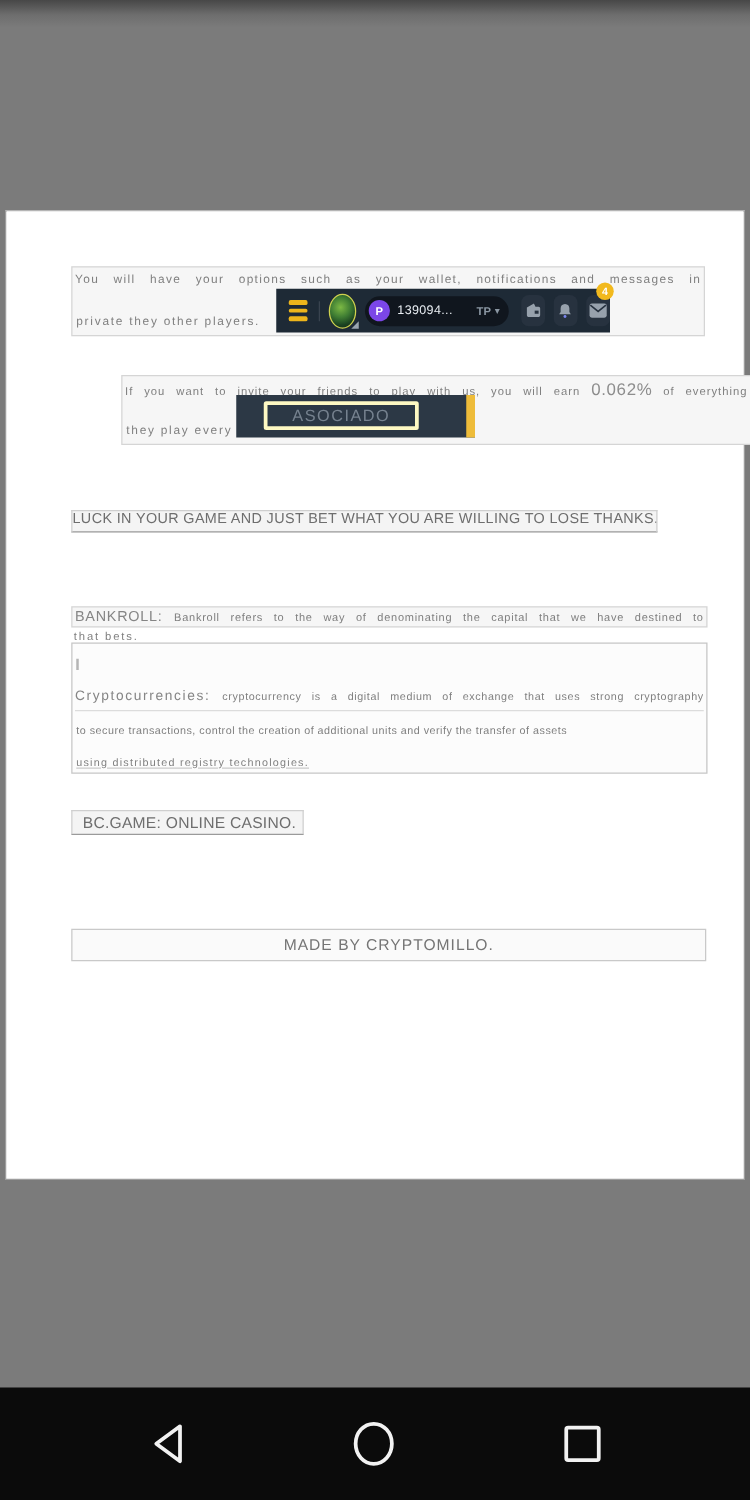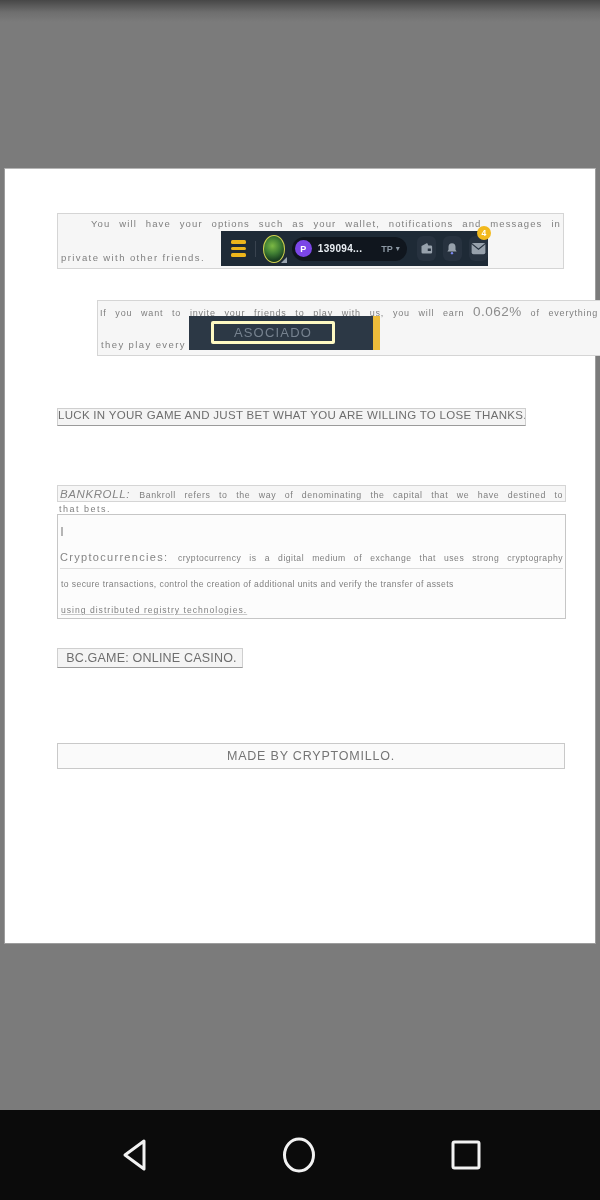--- a/index.html
+++ b/index.html
@@ -10,21 +10,21 @@
                background:linear-gradient(#474747,#6e6e6e 55%,#7b7b7b); }
 
   
   .page { position:absolute; left:4px; top:168px; width:592px; height:776px;
           background:#ffffff; border:1px solid #9d9d9d; border-top-color:#b5b5b5; }
 
   .txt { color:#7f7f7f; }
   .box { background:#f6f6f6; border:1px solid #d5d5d5; position:absolute; }
   .jline { white-space:nowrap; overflow:hidden; text-align:justify; text-align-last:justify; }
 
-  .para1 { left:52px; top:44px; width:507px; height:56px;padding-left:31px; }
+  .para1 { left:52px; top:44px; width:507px; height:56px; }
   .para1 .l1 { font-size:9.5px; letter-spacing:1.1px; padding:4px 2px 0 2px; }
   .para1 .l2 { position:absolute; left:3px; bottom:5px; font-size:9.5px; letter-spacing:1.4px; }
 
   .para2 { left:52px; top:131px; width:504px; height:56px;margin-left:40px; }
   .para2 .l1 { font-size:9px; letter-spacing:0.8px; padding:3px 2px 0 2px; }
   .para2 .l2 { position:absolute; left:3px; bottom:5px; font-size:9.5px; letter-spacing:1.4px; }
   .bignum { font-size:13.5px; color:#8d8d8d; letter-spacing:0.5px; }
 
   
   .navbar { position:absolute; left:216px; top:62px; width:267px; height:35px;
@@ -35,21 +35,21 @@
   .nav-divider { width:1px; height:16px; background:#39434f; margin:0 7px 0 9px; }
   .avatar { position:relative; width:28px; height:28px; border-radius:50%;
             border:1.5px solid #cfd24f;
             background:radial-gradient(circle at 42% 38%, #7cb944 0%, #3f7d33 40%, #1c4422 70%, #0d2114 100%); }
   .avatar .caret { position:absolute; right:-3px; bottom:-1px; width:0; height:0;
                    border-left:6px solid transparent; border-bottom:6px solid #9aa5b0; }
   .pill { display:flex; align-items:center; height:24px; margin-left:7px; padding:0 7px 0 3px;
           background:#10161e; border-radius:12px; }
   .coin { width:17px; height:17px; border-radius:50%; background:#7b46e8; color:#fff;
           font-size:9px; font-weight:bold; display:flex; align-items:center; justify-content:center; }
-  .amount { color:#e9eef3; font-size:10px; font-weight:bold; letter-spacing:0.3px; margin-left:6px; }
+  .amount { color:#e9eef3; font-size:10px; font-weight:normal; letter-spacing:0.3px; margin-left:6px; }
   .cur { color:#8b97a3; font-size:9px; font-weight:bold; margin-left:19px; }
   .cur-caret { color:#8b97a3; font-size:8px; margin-left:3px; }
   .nav-btn { position:relative; width:25px; height:25px; border-radius:6px; background:#27323f;
              display:flex; align-items:center; justify-content:center; margin-left:7px; }
   .nav-btn svg { display:block; }
   .badge { position:absolute; right:-3px; top:-10px; width:14px; height:14px; border-radius:50%;
            background:#f2b91d; color:#fff; font-size:8.5px; font-weight:bold;
            display:flex; align-items:center; justify-content:center; }
 
   
@@ -59,21 +59,21 @@
              letter-spacing:1.2px; display:flex; align-items:center; justify-content:center; }
   .aso-strip { position:absolute; right:0; top:0; width:7px; height:34px; background:#eebc3a; }
 
   .heading { background:#f4f4f4; border:1px solid #cfcfcf; border-bottom-color:#9a9a9a;
              color:#6e6e6e; position:absolute;text-align:center; }
   .luck { left:52px; top:239px; width:469px; height:18px; font-size:11.5px; letter-spacing:0.3px;
           white-space:nowrap; overflow:hidden; text-align:justify; text-align-last:justify; }
 
   .bank-l1 { left:52px; top:316px; width:509px; height:17px; font-size:8.8px; letter-spacing:0.6px;
              padding:2px 2px 0 2px; }
-  .bank-lead { font-size:11.5px; color:#858585;font-style:italic; }
+  .bank-lead { font-size:11.5px; color:#858585; }
   .bank-l2 { position:absolute; left:54px; top:335px; font-size:9px; letter-spacing:1.5px; }
 
   .bigbox { position:absolute; left:52px; top:345px; width:509px; height:105px;
             background:#fcfcfc; border:1px solid #c6c6c6; }
   .cursor-mark { position:absolute; left:3px; top:12px; width:1.5px; height:9px; background:#b5b5b5; }
   .crypto-l1 { position:absolute; left:2px; top:36px; width:503px; font-size:8.6px;
                letter-spacing:0.5px; border-bottom:1px solid #dcdcdc; padding-bottom:5px; }
   .crypto-lead { font-size:11px; letter-spacing:1.3px; color:#858585; }
   .crypto-l2 { position:absolute; left:3px; top:64px; font-size:8.6px; letter-spacing:0.4px; white-space:nowrap; }
   .crypto-l3 { position:absolute; left:3px; top:90px; font-size:8.6px; letter-spacing:1px; white-space:nowrap;
@@ -97,21 +97,21 @@
 </head>
 <body>
 
 <div class="screen">
   <div class="top-shade"></div>
 
   <div class="page">
 
     <div class="box para1">
       <div class="txt l1 jline">You will have your options such as your wallet, notifications and messages in</div>
-      <div class="txt l2">private with other friends.</div>
+      <div class="txt l2">private they other players.</div>
     </div>
 
     <div class="navbar">
       <div class="burger">
         <span></span>
           <span></span>
           <span></span>
       </div>
       <div class="nav-divider"></div>
       <div class="avatar">

